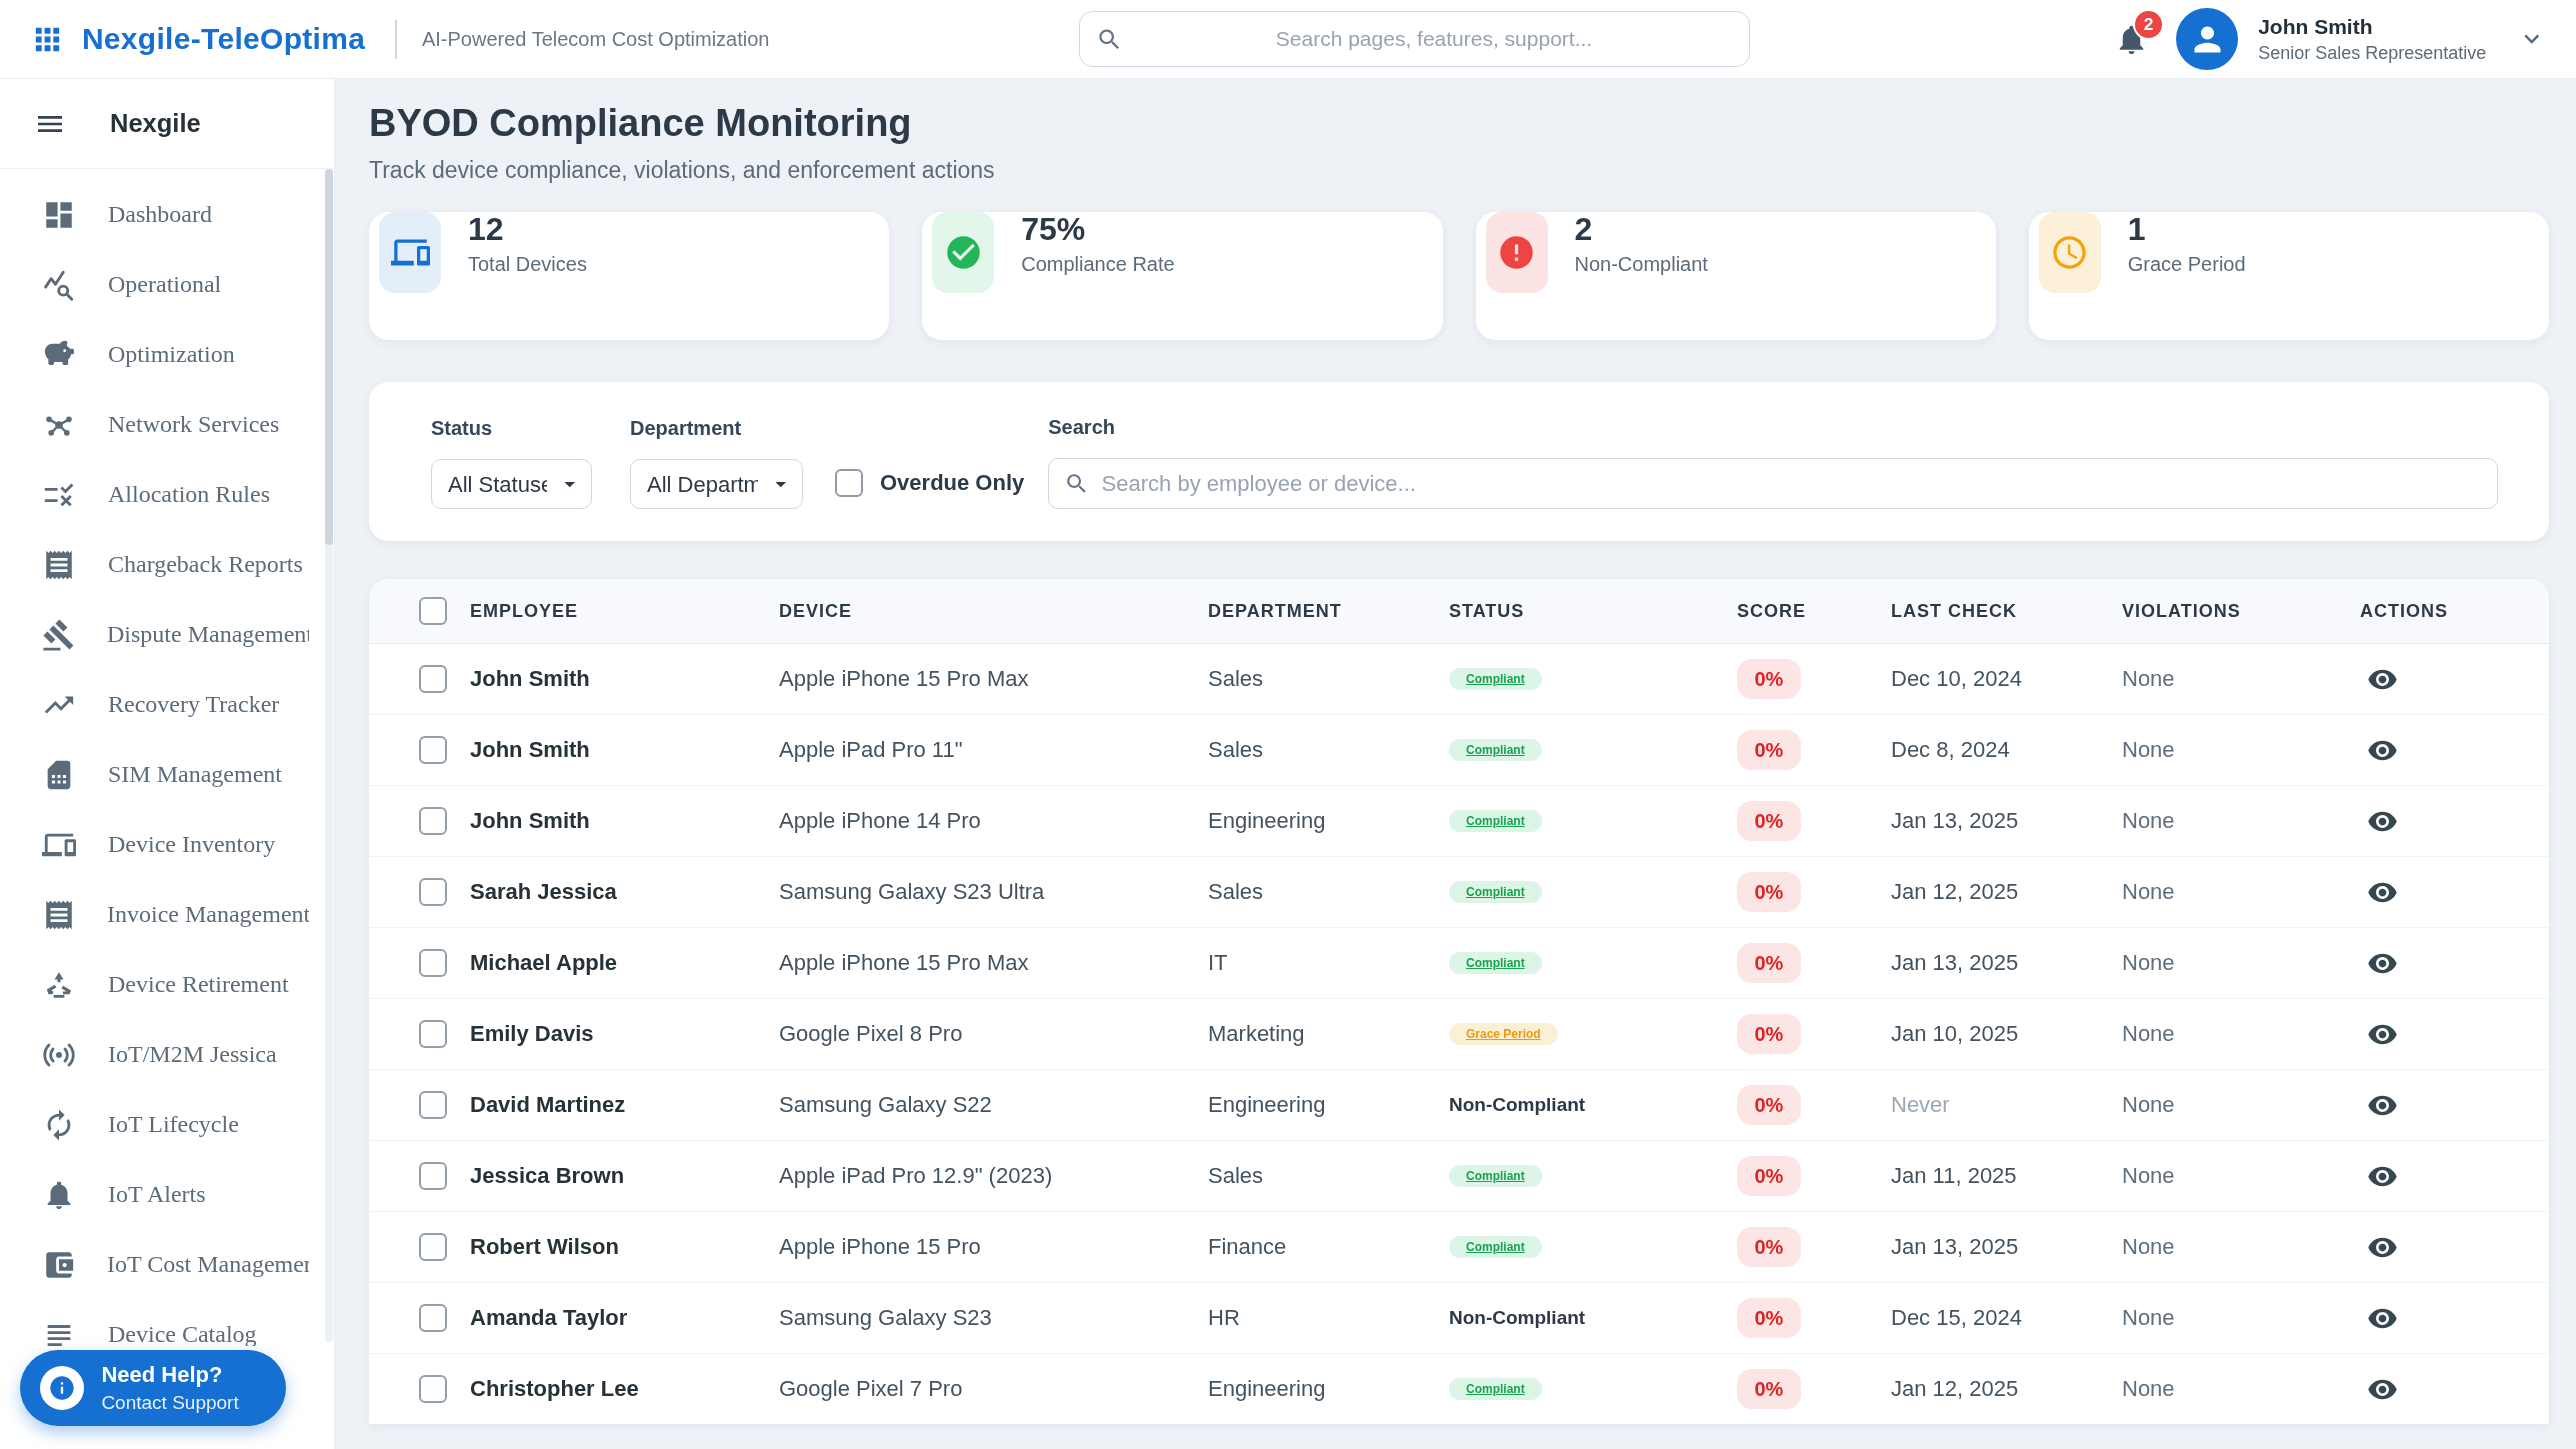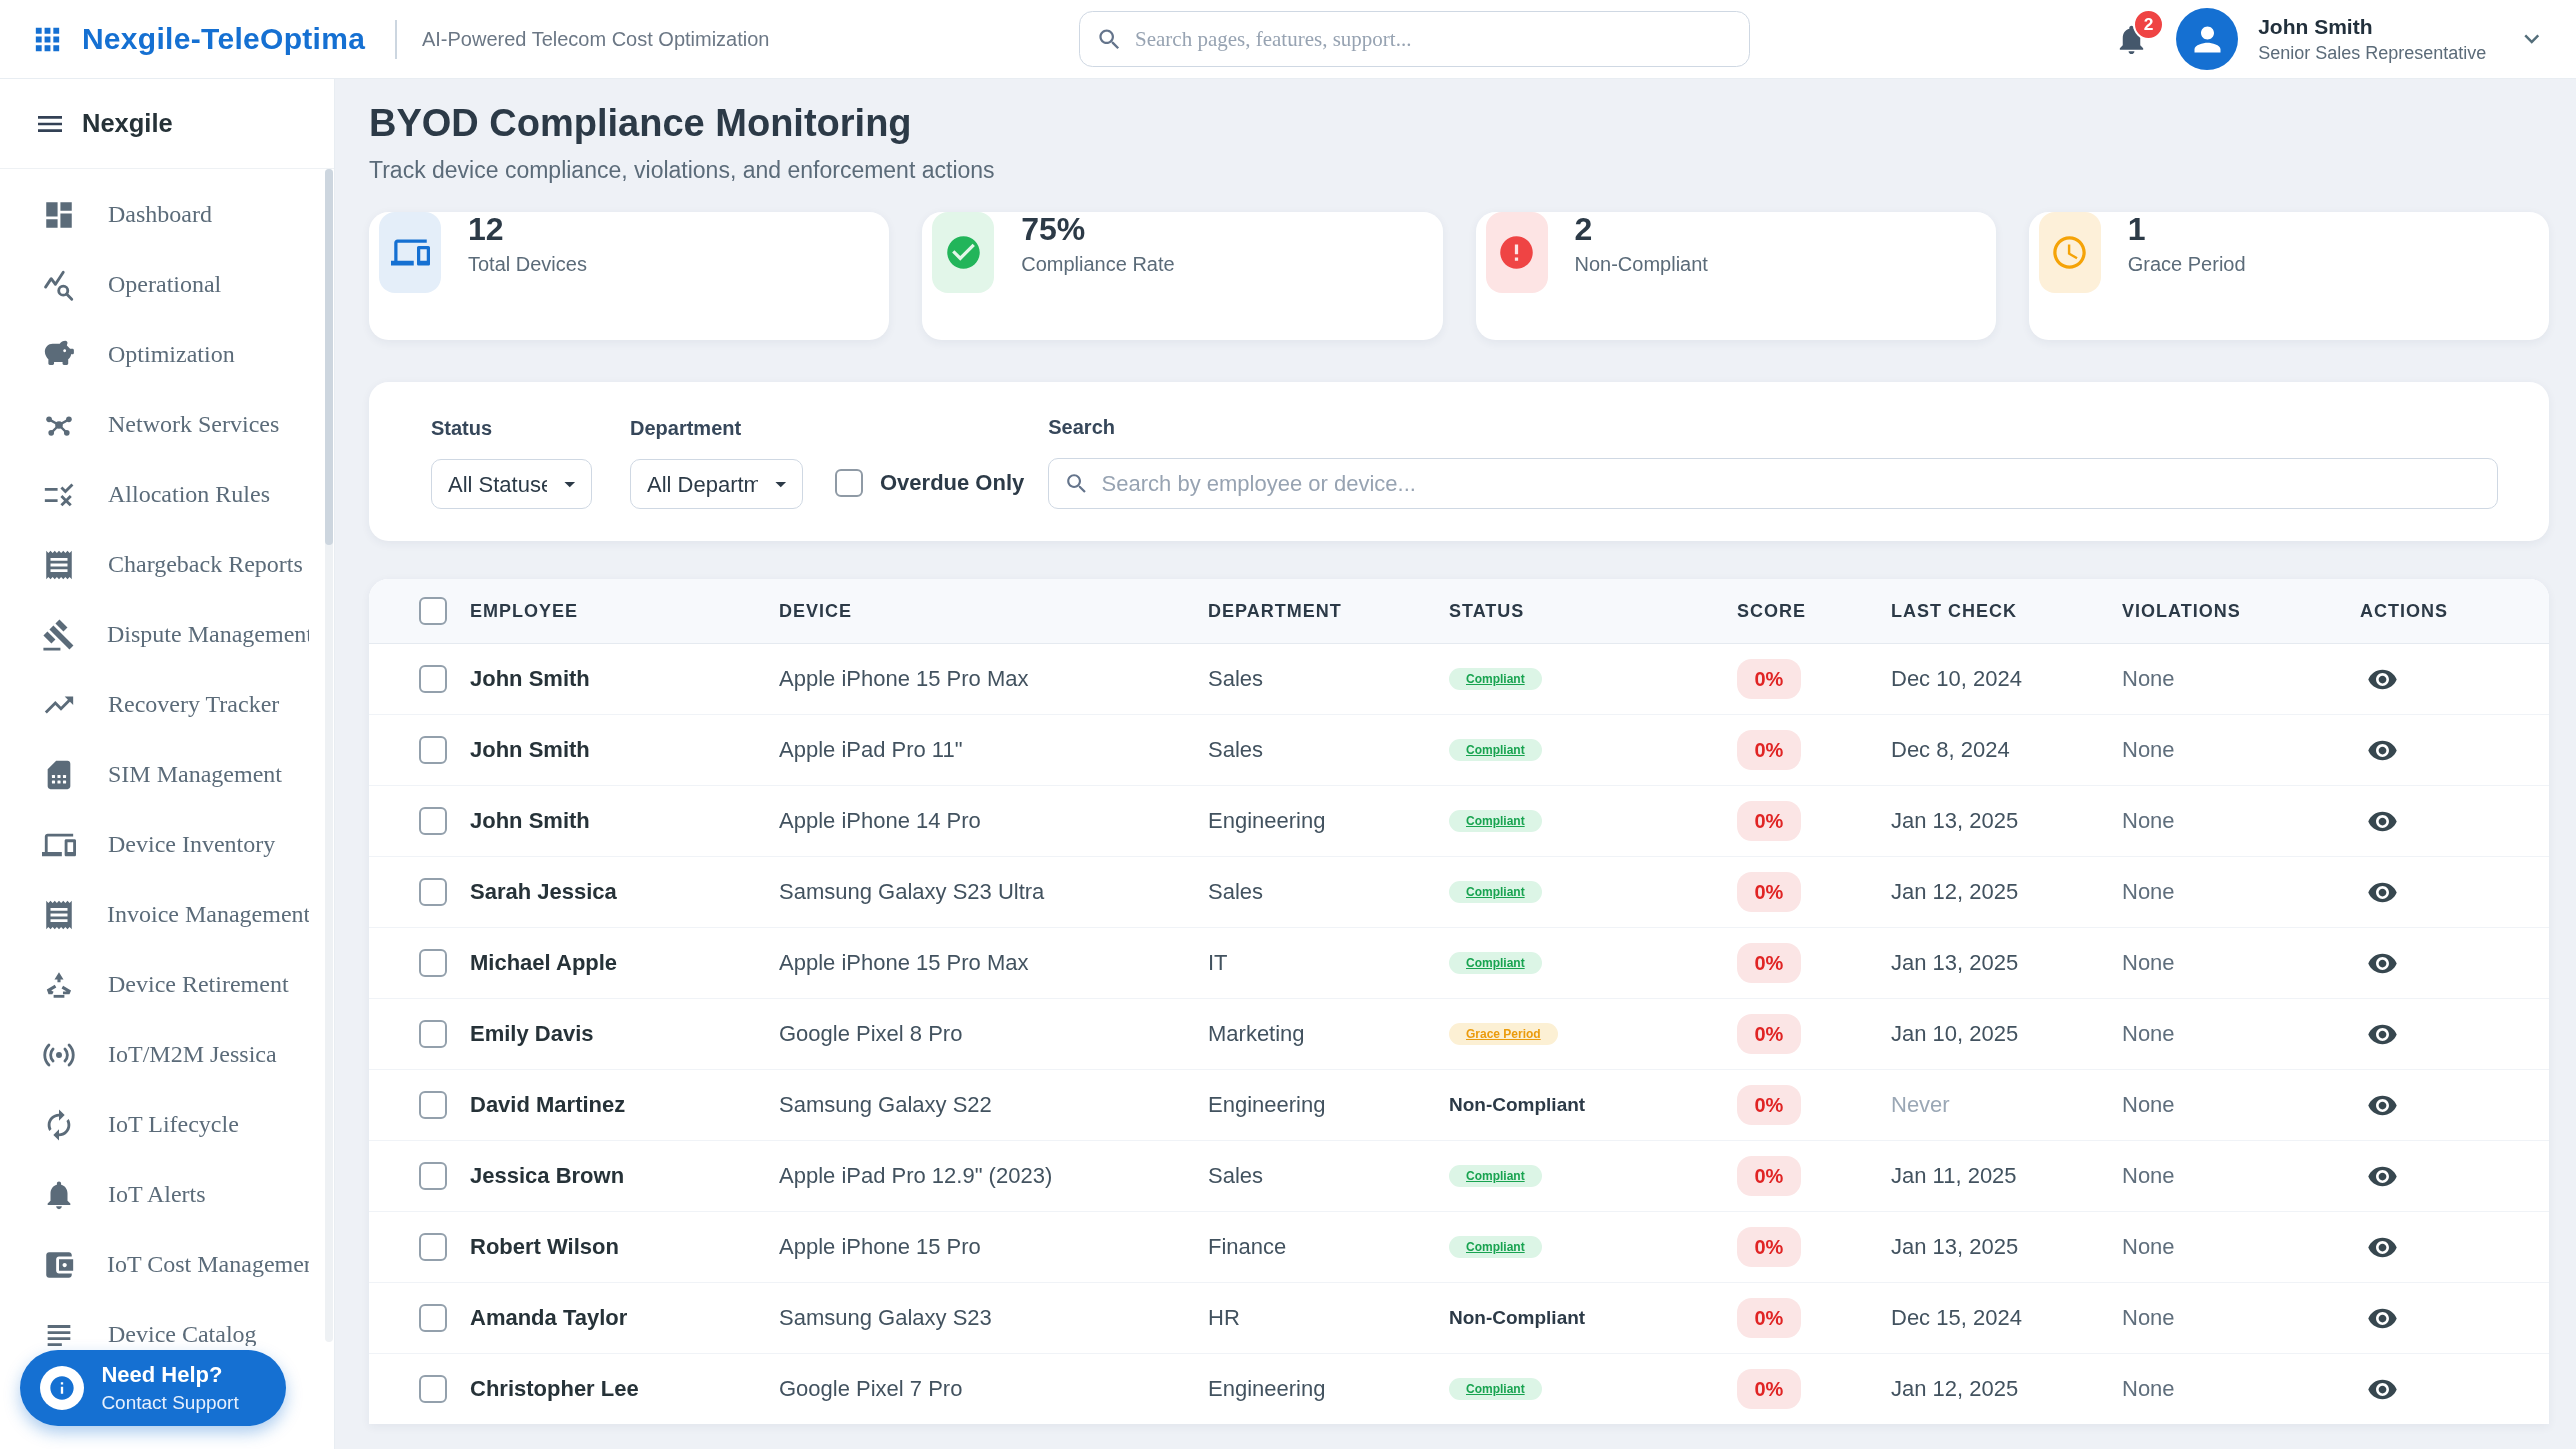--- a/index.html
+++ b/index.html
@@ -13,39 +13,39 @@
     padding: 0 29.5px; z-index: 30; }
   .logo-group { display: flex; align-items: center; gap: 17.4px; }
   .apps-btn { color: #1570d2; cursor: pointer; }
   .logo-text { font-size: 30px; font-weight: 700; color: #1570d2; letter-spacing: 0.3px; }
   .logo-sep { width: 2px; height: 39px; background: #ccd6e0; margin: 0 8px 0 12px; }
   .tagline { font-size: 20px; color: #6b7785; }
   .global-search { position: absolute; left: 1079px; top: 11.4px; width: 671px; height: 56px;
     border: 1.3px solid #cfd8e3; border-radius: 13.4px; background: #fff;
     display: flex; align-items: center; padding: 0 16px; gap: 12px; }
   .global-search input { border: none; outline: none; flex: 1; font-size: 21px;
-    font-family: Liberation Serif, serif; color: #2c3a47; background: transparent; }
+    font-family: Liberation Sans, sans-serif; color: #2c3a47; background: transparent; text-align: center; }
   .global-search input::placeholder { color: #97a3b2; }
   .header-right { margin-left: auto; display: flex; align-items: center; gap: 20px; }
   .bell-wrap { position: relative; color: #44576b; padding: 6.7px; cursor: pointer; }
   .notif-badge { position: absolute; top: -5.4px; right: -8px; min-width: 31px; height: 31px;
     border-radius: 15.4px; background: #ef4444; color: #fff; font-size: 17.4px; font-weight: 700;
     display: flex; align-items: center; justify-content: center; padding: 0 5.4px;
     border: 2.7px solid #fff; }
   .avatar { width: 62px; height: 62px; border-radius: 50%; background: #1570d2;
     display: flex; align-items: center; justify-content: center; color: #fff; }
   .user-meta { display: flex; flex-direction: column; gap: 4px; }
   .user-name { font-size: 21px; font-weight: 700; color: #22303c; }
   .user-role { font-size: 18px; color: #5b6b79; }
   .user-chevron { color: #546e7a; margin-left: 10.7px; cursor: pointer; }
 
   
   .sidebar { position: fixed; top: 79px; left: 0; width: 335px; bottom: 0; background: #fff;
     border-right: 1.3px solid #e8edf2; z-index: 20; }
-  .sb-top { height: 90px; display: flex; align-items: center; gap: 16px; padding-left: 34px;
+  .sb-top { height: 90px; display: flex; align-items: center; gap: 44px; padding-left: 34px;
     border-bottom: 1.3px solid #eef1f4; }
   .menu-btn { color: #334155; cursor: pointer; }
   .sb-title { font-size: 25.5px; font-weight: 700; color: #263238; }
   .sb-nav { position: absolute; top: 90px; left: 0; right: 25px; height: 1177px;
     overflow: hidden; padding-top: 10.7px; font-family: Liberation Serif, serif; }
   .nav-item { height: 70px; display: flex; align-items: center; gap: 31px;
     padding-left: 42px; color: #5b6b79; cursor: pointer; }
   .nav-item .nav-icon { width: 35px; color: #5b6b79; }
   .nav-label { font-size: 24px; font-weight: 500; white-space: nowrap; }
   .sb-scrollbar { position: absolute; top: 90px; right: 1.3px; width: 8px; bottom: 107px;

